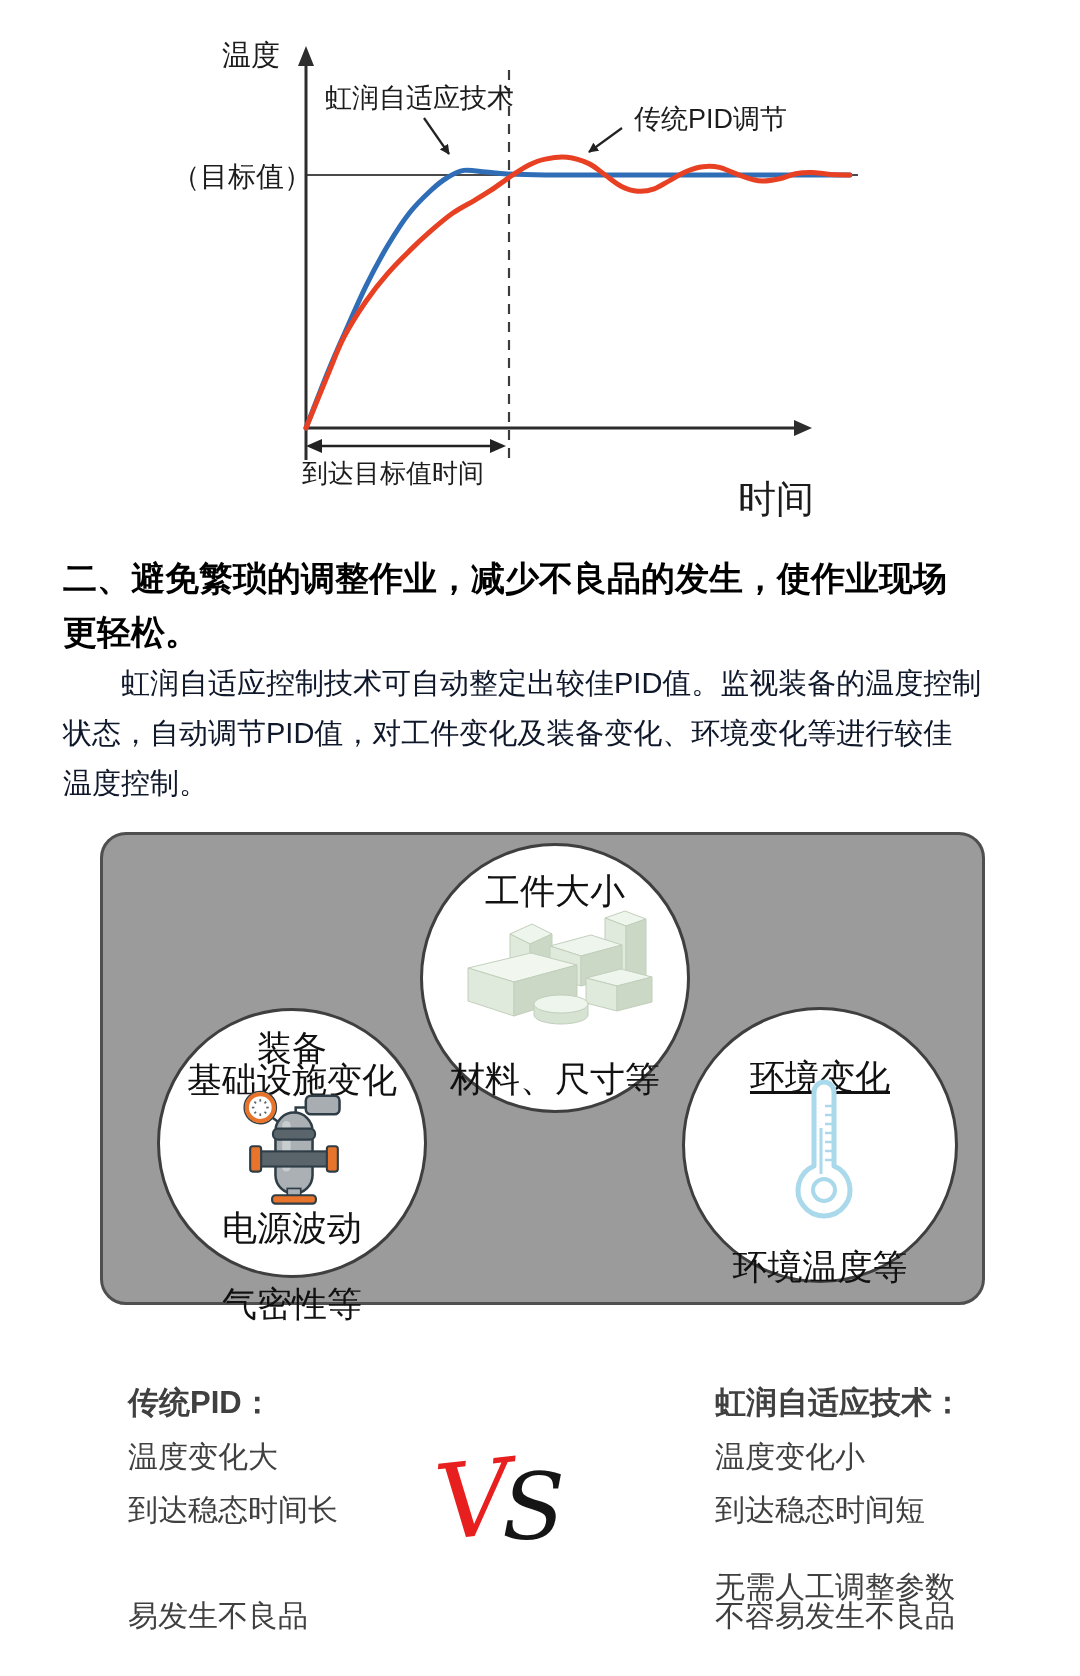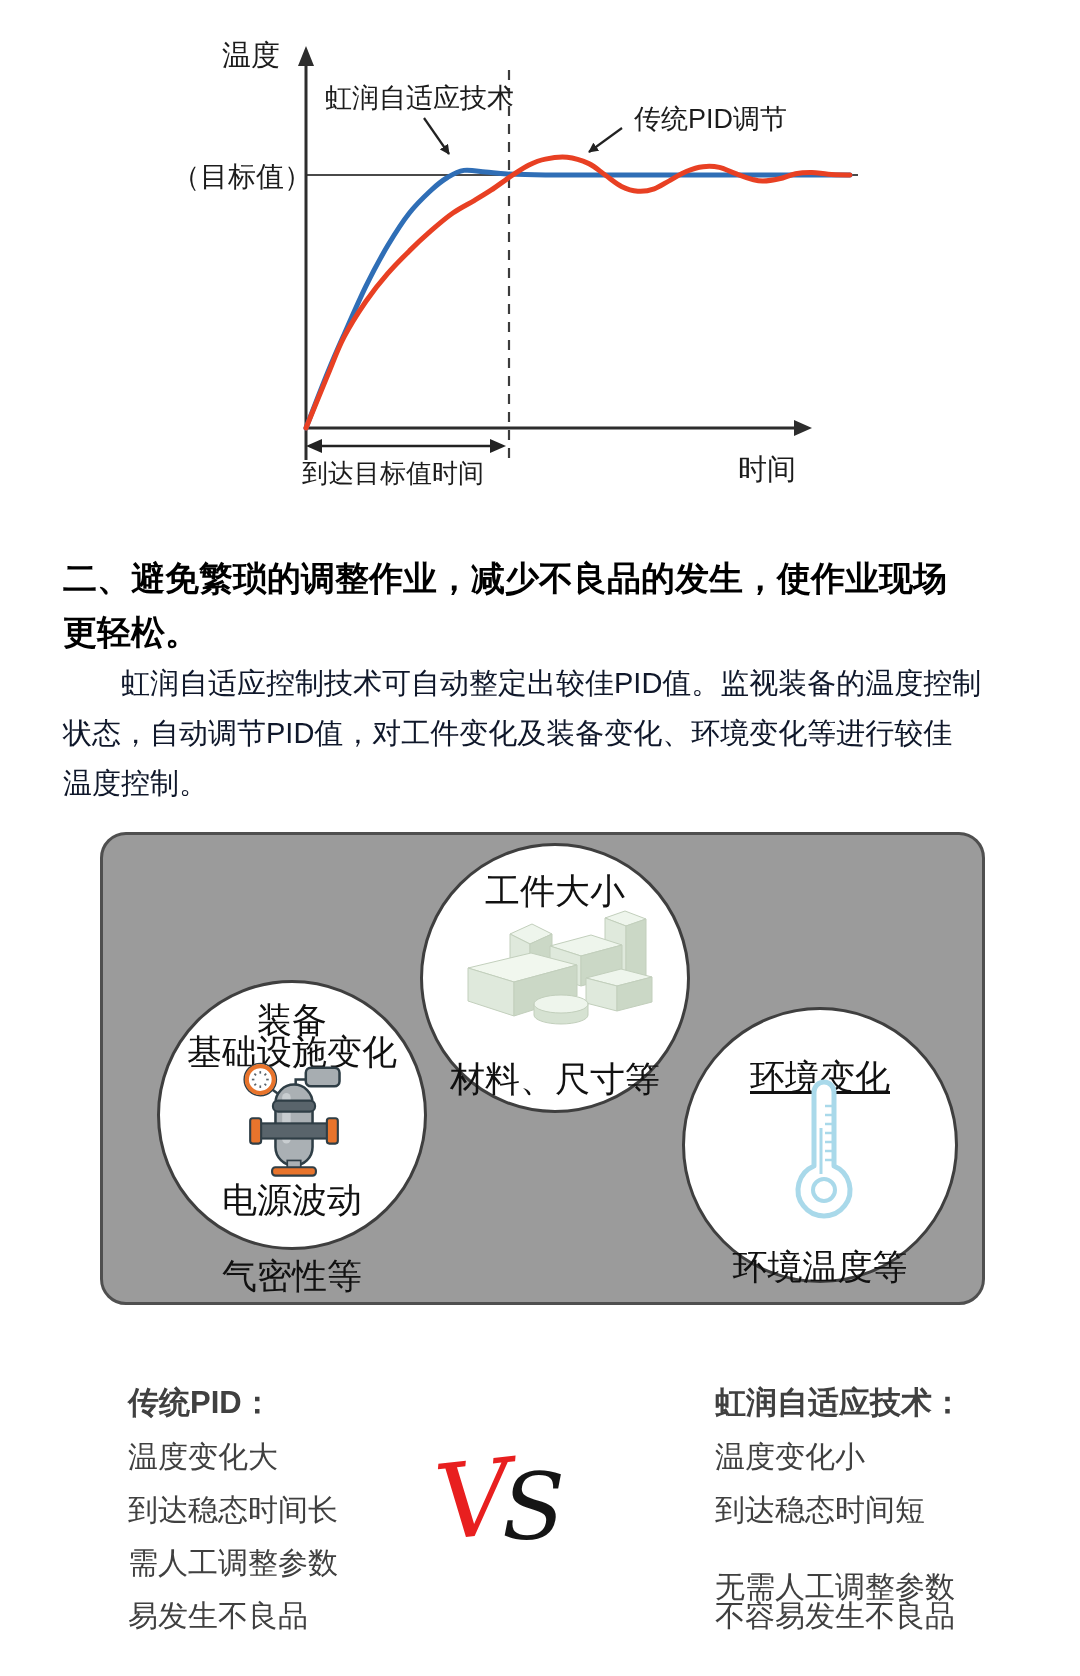--- a/index.html
+++ b/index.html
@@ -54,21 +54,21 @@
       <path id="curve-adaptive" fill="none" stroke-width="5" stroke-linecap="round" stroke-linejoin="round" d="M306.0,428.0C309.6,418.7 321.4,387.9 327.8,372.3C334.1,356.7 337.7,348.7 344.1,334.4C350.4,320.1 358.6,301.1 365.8,286.3C373.1,271.6 380.3,258.1 387.6,245.8C394.9,233.6 402.1,222.2 409.4,213.0C416.6,203.7 424.8,196.1 431.1,190.2C437.5,184.3 442.0,180.8 447.4,177.5C452.9,174.2 457.4,171.4 463.8,170.4C470.1,169.5 478.3,171.4 485.5,172.0C492.8,172.6 497.3,173.5 507.3,174.0C517.3,174.5 524.5,174.8 545.4,175.0C566.2,175.2 599.8,175.0 632.4,175.0C665.0,175.0 704.9,175.0 741.2,175.0C777.5,175.0 831.9,175.0 850.0,175.0" stroke="#2f6eb6"></path>
       <path id="curve-pid" fill="none" stroke-width="5" stroke-linecap="round" stroke-linejoin="round" d="M306.0,428.0C309.6,419.1 321.4,390.1 327.8,374.9C334.1,359.7 337.7,349.1 344.1,336.9C350.4,324.7 358.6,312.0 365.8,301.5C373.1,291.0 380.3,282.1 387.6,273.7C394.9,265.2 402.1,258.1 409.4,250.9C416.6,243.7 423.9,237.0 431.1,230.7C438.4,224.3 445.6,218.0 452.9,213.0C460.1,207.9 468.3,204.1 474.6,200.3C481.0,196.5 484.6,194.4 491.0,190.2C497.3,186.0 506.4,179.2 512.7,175.0C519.1,170.8 523.6,167.5 529.0,164.9C534.5,162.2 539.0,160.3 545.4,159.1C551.7,157.8 559.9,156.5 567.1,157.3C574.4,158.0 582.5,160.7 588.9,163.6C595.2,166.6 599.8,171.2 605.2,175.0C610.6,178.8 616.1,183.7 621.5,186.4C627.0,189.1 632.4,190.8 637.8,191.2C643.3,191.6 648.7,190.8 654.2,188.9C659.6,187.1 665.0,183.0 670.5,180.1C675.9,177.1 681.4,173.4 686.8,171.2C692.2,169.0 697.7,167.3 703.1,166.7C708.6,166.0 714.0,166.2 719.4,167.4C724.9,168.6 730.3,171.8 735.8,173.7C741.2,175.7 747.5,178.1 752.1,179.3C756.6,180.5 758.4,181.2 763.0,181.1C767.5,181.0 773.8,180.0 779.3,178.8C784.7,177.6 790.2,174.8 795.6,173.7C801.0,172.7 806.5,172.4 811.9,172.5C817.4,172.6 821.9,173.8 828.2,174.2C834.6,174.7 846.4,174.9 850.0,175.0" stroke="#e84023"></path>
 
       <line x1="424" y1="118" x2="449" y2="154" stroke="#222" stroke-width="2.2" marker-end="url(#m-arrow)"></line>
       <line x1="622" y1="128" x2="589" y2="152" stroke="#222" stroke-width="2.2" marker-end="url(#m-arrow)"></line>
     </svg>
     <div class="chart-label" style="left:222px;top:36px;font-size:29px;">温度</div>
     <div class="chart-label" style="left:172px;top:158px;font-size:28px;">（目标值）</div>
     <div class="chart-label" style="left:325px;top:80px;">虹润自适应技术</div>
     <div class="chart-label" style="left:634px;top:101px;">传统PID调节</div>
-    <div class="chart-label" style="left:738px;top:450px;font-size:29px;">时间</div>
+    <div class="chart-label" style="left:738px;top:474px;font-size:38px;">时间</div>
     <div class="chart-label" style="left:302px;top:456px;font-size:26px;">到达目标值时间</div>
   </div>
 
   <div class="h2line" style="top:556px;">二、避免繁琐的调整作业，减少不良品的发生，使作业现场</div>
   <div class="h2line" style="top:610px;">更轻松。</div>
   <div class="pline" style="top:664px;padding-left:58px;">虹润自适应控制技术可自动整定出较佳PID值。监视装备的温度控制</div>
   <div class="pline" style="top:714px;">状态，自动调节PID值，对工件变化及装备变化、环境变化等进行较佳</div>
   <div class="pline" style="top:764px;">温度控制。</div>
 
   <div id="panel"></div>
@@ -96,21 +96,21 @@
       <polygon points="131,74 166,65 197,73 162,82" fill="#eef5ec" stroke="#c2cfbc" stroke-width="1"></polygon>
       <polygon points="131,74 162,82 162,107 131,99" fill="#dfe9dc" stroke="#c2cfbc" stroke-width="1"></polygon>
       <polygon points="162,82 197,73 197,98 162,107" fill="#cbd8c6" stroke="#c2cfbc" stroke-width="1"></polygon>
 
       <path d="M79,100 v11 a27,9 0 0 0 54,0 v-11" fill="#d6e2d2" stroke="#c2cfbc" stroke-width="1"></path>
       <ellipse cx="106" cy="100" rx="27" ry="9" fill="#eef5ec" stroke="#c2cfbc" stroke-width="1"></ellipse>
     </svg>
     <div class="circle-text" style="top:210px;">材料、尺寸等</div>
   </div>
 
-  <div class="circle" style="left:157px;top:980px;width:270px;height:270px;">
+  <div class="circle" style="left:157px;top:1008px;width:270px;height:270px;">
     <div class="circle-text" style="top:14px;">装备</div>
     <div class="circle-text" style="top:46px;">基础设施变化</div>
     <svg class="abs" style="left:64px;top:78px;" width="140" height="118" viewBox="0 0 140 140">
 
       <line x1="36" y1="28" x2="58" y2="44" stroke="#2f3e46" stroke-width="3"></line>
       <path d="M86,22 h-14 v18" fill="none" stroke="#2f3e46" stroke-width="3"></path>
 
       <rect x="84" y="8" width="40" height="22" rx="6" fill="#a7adb1" stroke="#2f3e46" stroke-width="3"></rect>
 
       <rect x="48" y="28" width="44" height="96" rx="22" fill="#aab0b4" stroke="#2f3e46" stroke-width="3"></rect>
@@ -157,21 +157,20 @@
       </g>
       <line x1="43" y1="52" x2="43" y2="98" stroke="#a9d9ea" stroke-width="3"></line>
       <circle cx="46" cy="114" r="11" fill="none" stroke="#a9d9ea" stroke-width="4"></circle>
     </svg>
     <div class="circle-text" style="top:234px;">环境温度等</div>
   </div>
 
   <div class="cmp cmp-head" style="left:128px;top:1382px;">传统PID：</div>
   <div class="cmp" style="left:128px;top:1437px;">温度变化大</div>
   <div class="cmp" style="left:128px;top:1490px;">到达稳态时间长</div>
-  <div class="cmp" style="left:128px;top:1543px;">需人工调整参数</div>
   <div class="cmp" style="left:128px;top:1596px;">易发生不良品</div>
 
   <div id="vs-wrap">
     <span class="vs-v">V</span>
     <span class="vs-s">S</span>
   </div>
 
   <div class="cmp cmp-head" style="left:715px;top:1382px;">虹润自适应技术：</div>
   <div class="cmp" style="left:715px;top:1437px;">温度变化小</div>
   <div class="cmp" style="left:715px;top:1490px;">到达稳态时间短</div>

